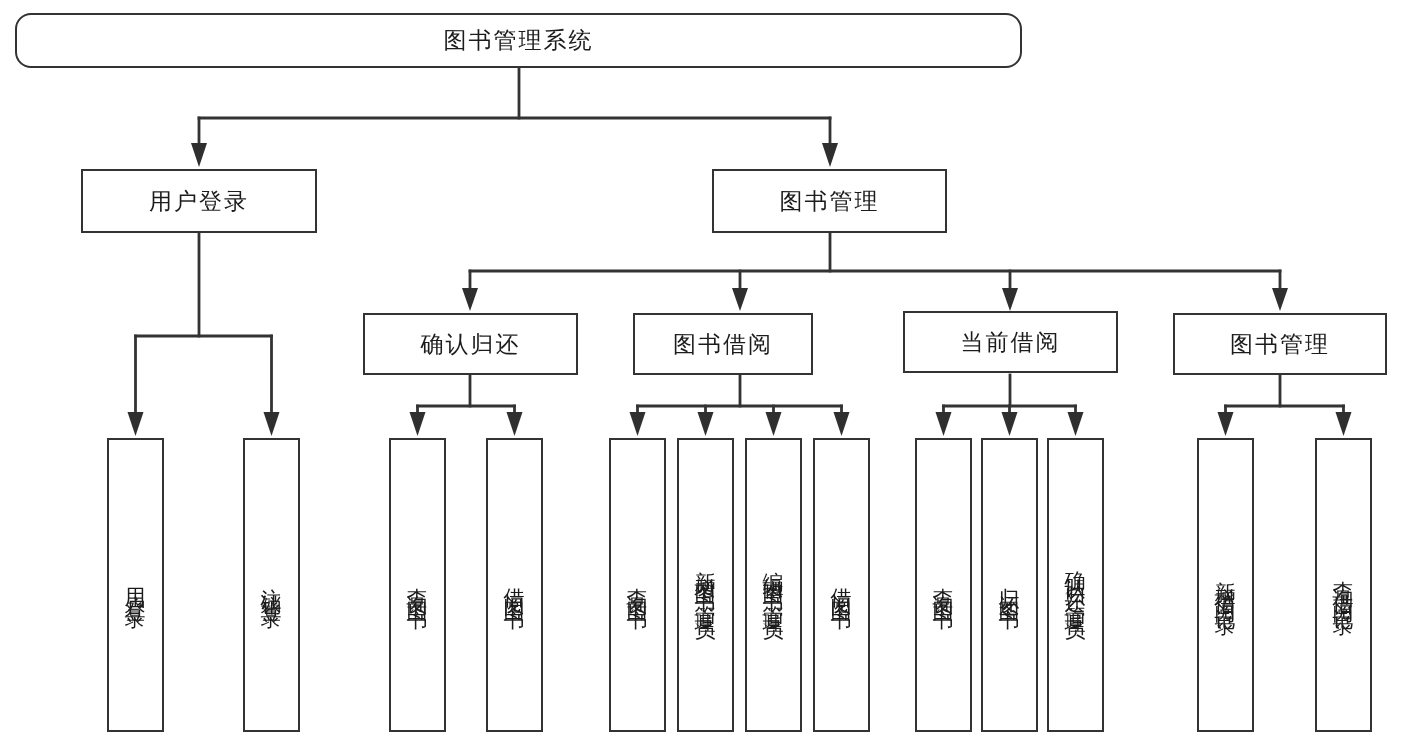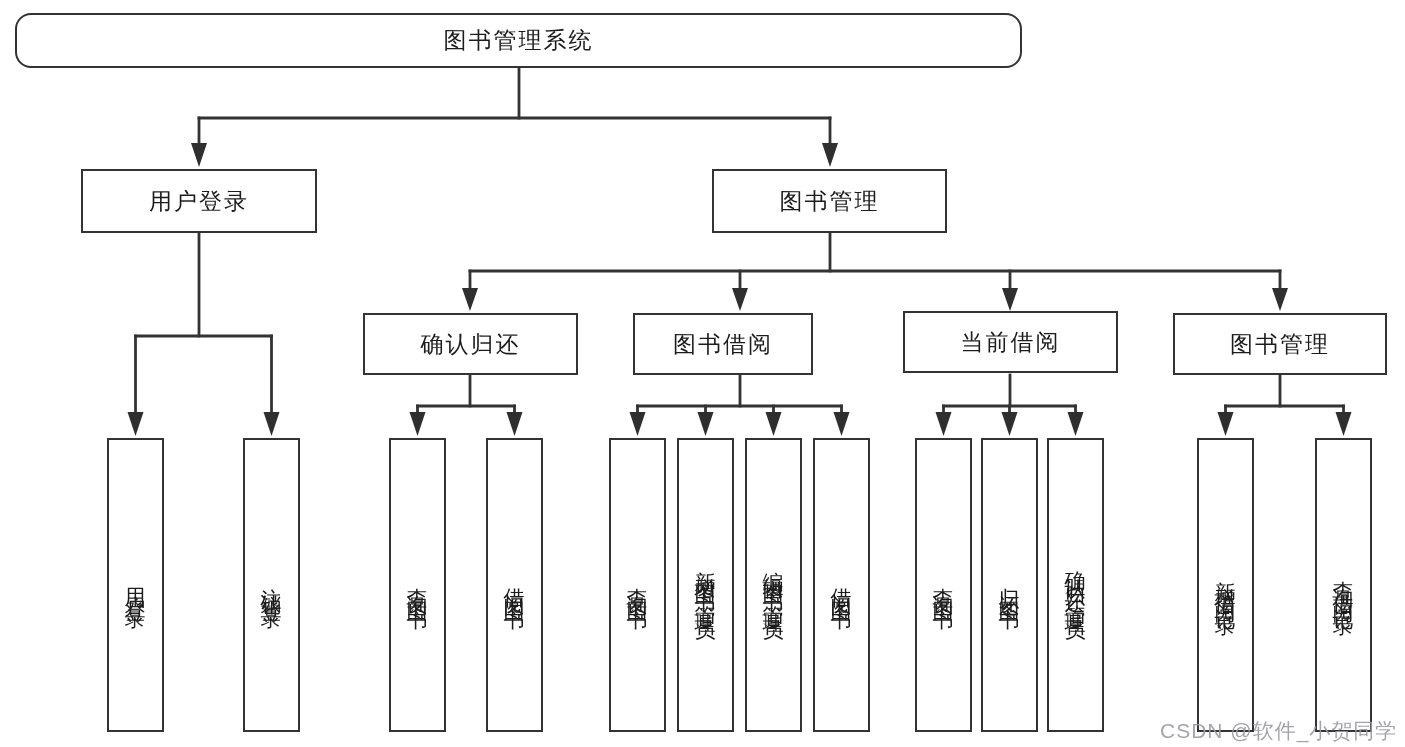--- a/index.html
+++ b/index.html
@@ -209,15 +209,14 @@
     <span class="vtext">确认归还（管理员）</span>
   </div>
 
   <div class="box vbox" id="l-e1">
     <span class="vtext">新增借阅记录</span>
   </div>
   <div class="box vbox" id="l-e2">
     <span class="vtext">查询借阅记录</span>
   </div>
 
-  <div class="watermark">CSDN @软件_小贺同学</div>
 
 </div>
 
 </body></html>

